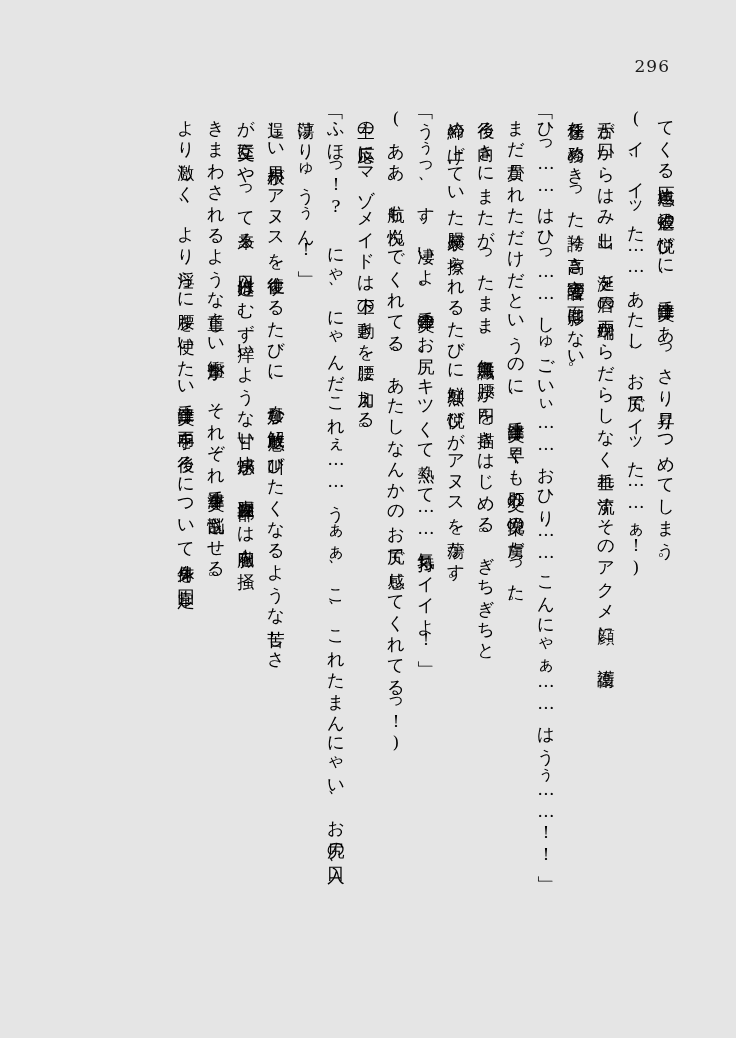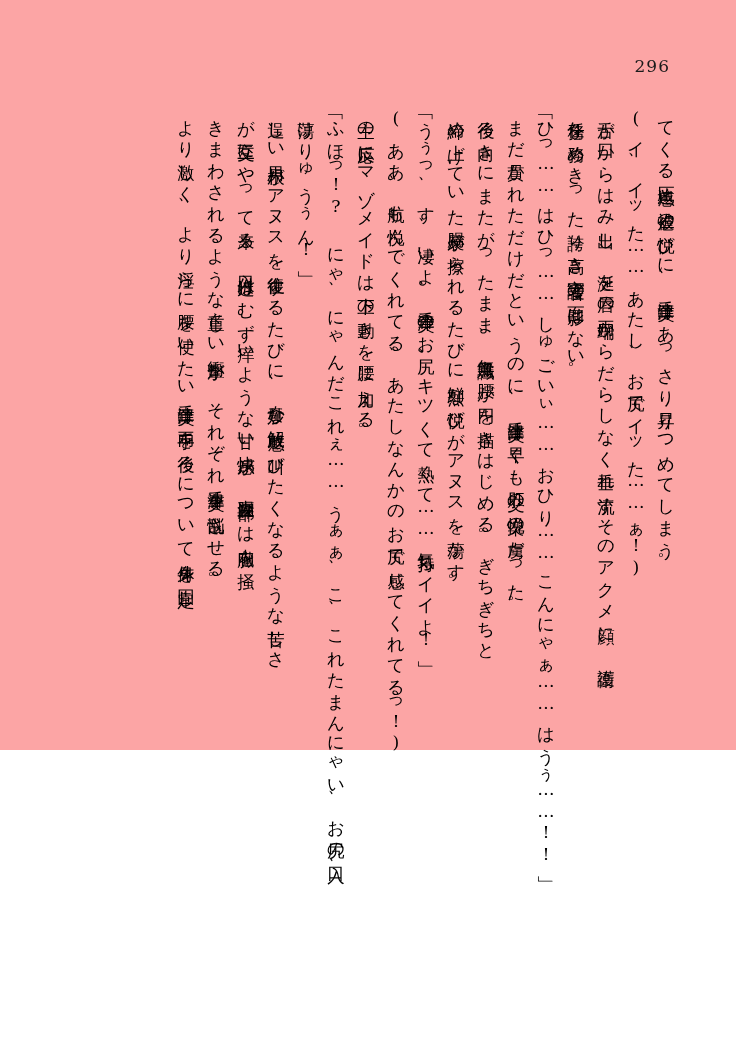--- a/index.html
+++ b/index.html
@@ -11,22 +11,22 @@
     width: 736px;
     height: 1038px;
     overflow: hidden;
     font-family: "DejaVu Serif", "Liberation Serif", serif;
     color: #000000;
   }
 
   .page {
     position: relative;
     width: 736px;
-    height: 750px;
-    background: #fca5a5;
+    height: 1038px;
+    background: #e5e5e5;
     box-sizing: border-box;
     padding-left: 24px;
   }
 
   
   .page-number {
     position: absolute;
     top: 56px;
     right: 66px;
     font-size: 17px;

